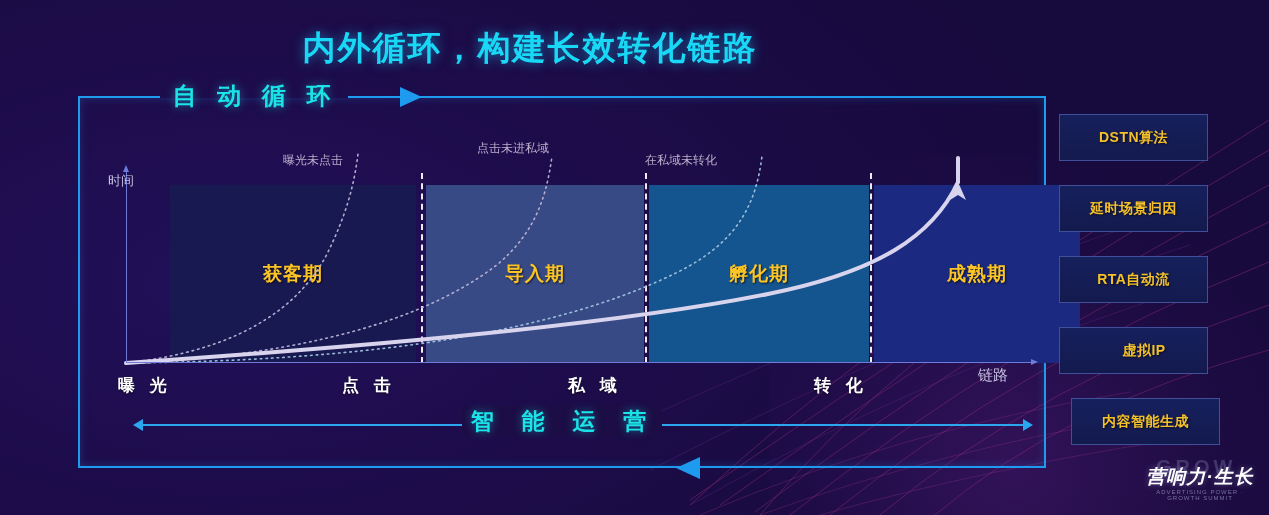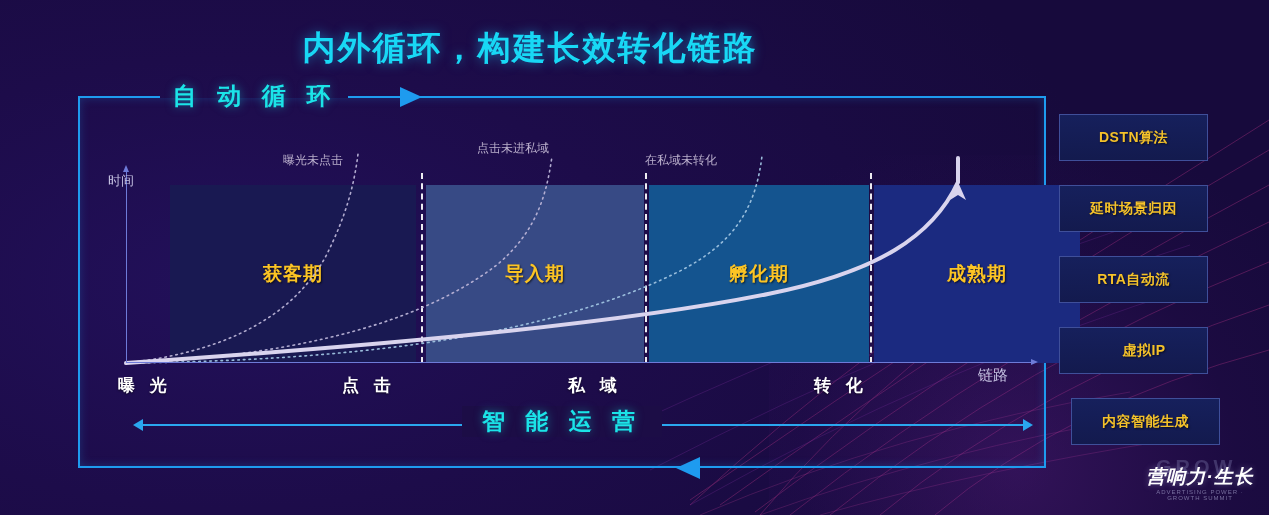--- a/index.html
+++ b/index.html
@@ -229,20 +229,21 @@
     position: absolute;
     left: 462px; top: 406px;
     width: 200px;
     text-align: center;
     font-size: 23px;
     font-weight: bold;
     letter-spacing: 7px;
     color: #1be4e8;
     background: #1c0d46;
     text-shadow: 0 0 10px rgba(24,220,232,0.5);
+    font-family: Liberation Mono, monospace;
   }
 
   
   .side-card {
     position: absolute;
     left: 1059px;
     width: 149px;
     height: 47px;
     background: linear-gradient(180deg, #16205c 0%, #131a4e 100%);
     border: 1px solid #3f4f9a;

